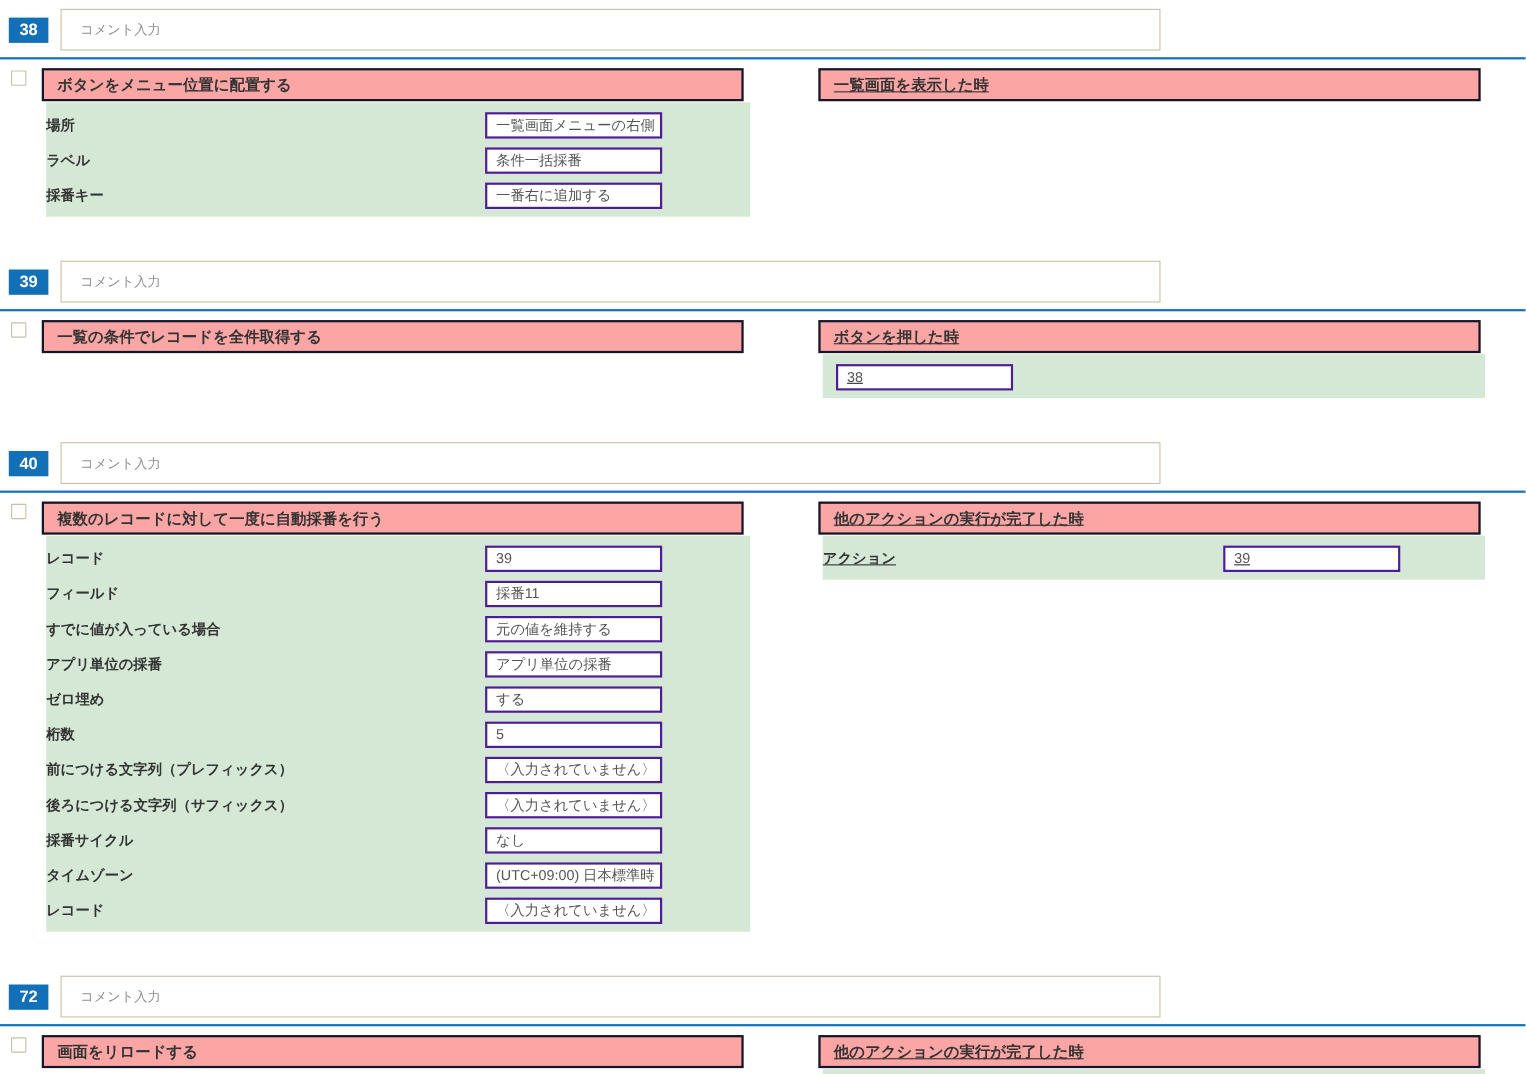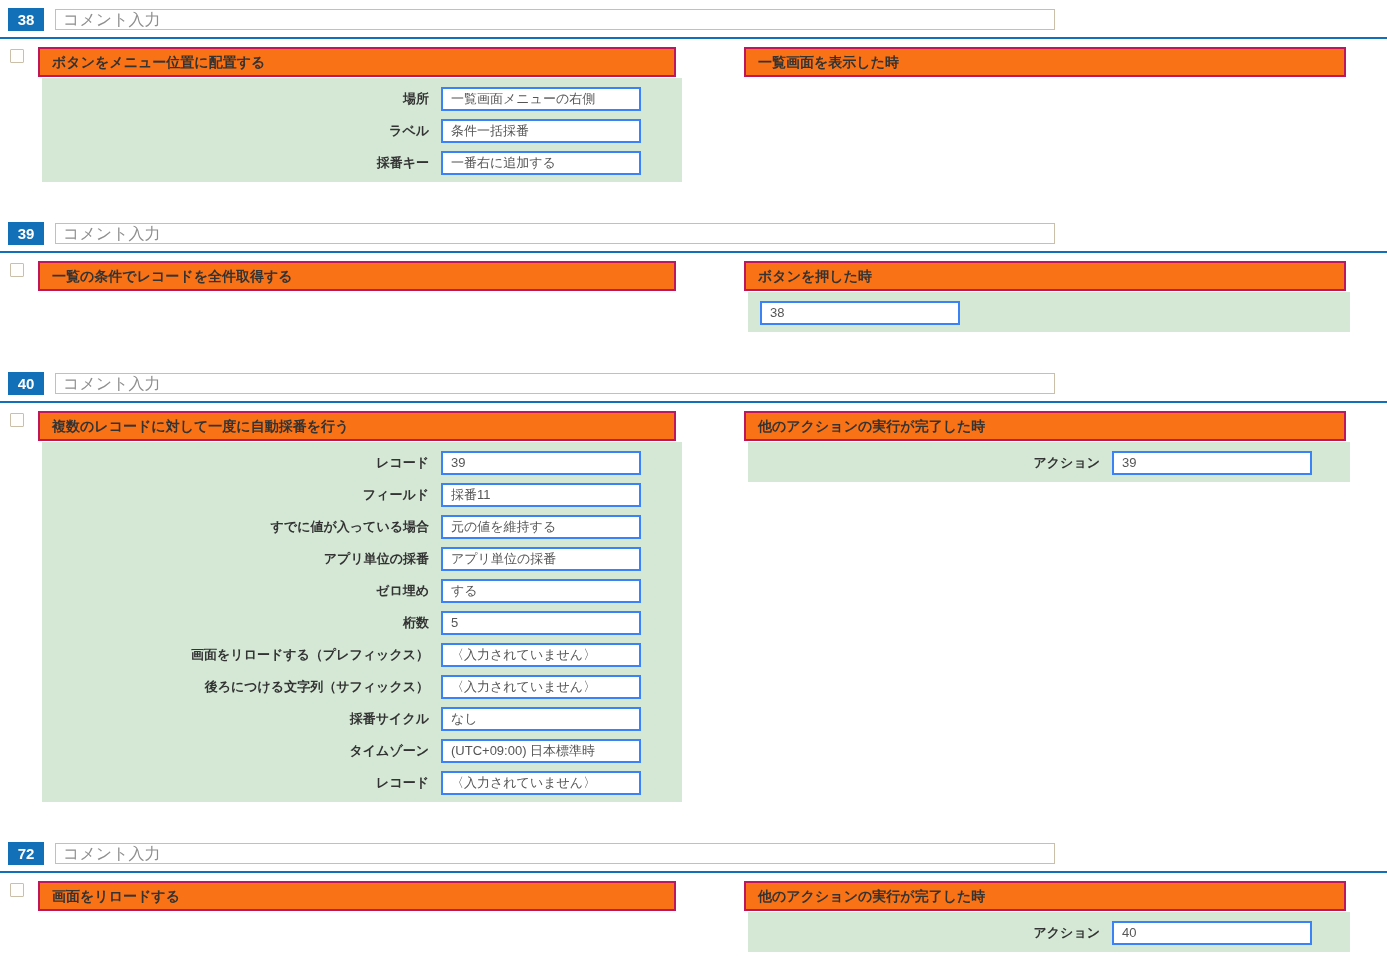--- a/index.html
+++ b/index.html
@@ -17,64 +17,64 @@
     border-bottom:2px solid #1170b8;
   }
   .badge {
     width:36px; height:23px;
     background:#1170b8; color:#fff;
     font-size:15px; font-weight:bold;
     display:flex; align-items:center; justify-content:center;
     flex:0 0 auto;
   }
   .comment-input {
-    margin-left:11px; width:1000px; height:21px;
+    margin-left:11px; width:1000px; height:38px;
     border:1px solid #cbbfa9; background:#fff;
-    font-size:16px; color:#555; padding:0 7px;
+    font-size:12px; color:#555; padding:0 17px;
     font-family:"Liberation Sans","DejaVu Sans",sans-serif;
     outline:none;
   }
   .comment-input::placeholder { color:#8f8f8f; opacity:1; }
 
   .section-body { display:flex; align-items:flex-start; margin-top:8px; }
   .checkbox {
     flex:0 0 auto;
     width:14px; height:14px; margin-left:10px; margin-top:2px;
     border:1px solid #cbbfa9; background:#fffefd; border-radius:1px;
   }
   .col { flex:0 0 auto; }
   .col-left  { width:638px; margin-left:14px; }
-  .col-right { width:602px; margin-left:68px; }
+  .col-right { width:602px; margin-left:68px;text-decoration:underline; }
 
   .title-box {
     height:30px; line-height:26px;
-    border:2px solid #be185d; background:#f97316;
+    border:2px solid #0f172a; background:#fca5a5;
     padding-left:12px;
     font-size:14px; font-weight:bold; color:#333;
     white-space:nowrap; overflow:hidden;
   }
   .panel {
     background:#d4e8d5;
     margin-left:4px; margin-top:1px;
     padding:9px 0 7px 0;
   }
   .col-left  .panel { width:640px; }
   .col-right .panel { width:602px; }
 
   .field-row { display:flex; align-items:center; height:24px; margin-bottom:8px; }
   .field-row:last-child { margin-bottom:0; }
   .field-label {
     font-size:13px; font-weight:bold; color:#333;
-    text-align:right; white-space:nowrap;
+    white-space:nowrap;
   }
   .col-left  .field-label { width:387px; }
   .col-right .field-label { width:352px; }
   .field-input {
-    margin-left:12px; width:200px; height:24px;
-    border:2px solid #3b82f6; background:#fff;
+    margin-left:12px; width:161px; height:24px;
+    border:2px solid #4c1d95; background:#fff;
     line-height:20px; padding-left:8px;
     font-size:13px; color:#555;
     white-space:nowrap; overflow:hidden;
   }
 </style>
 </head>
 <body>
 
 <div id="sections-root">
   <section class="section">
@@ -166,21 +166,21 @@
     <div class="field-label">ゼロ埋め</div>
     <div class="field-input">する</div>
   </div>
 
   <div class="field-row">
     <div class="field-label">桁数</div>
     <div class="field-input">5</div>
   </div>
 
   <div class="field-row">
-    <div class="field-label">画面をリロードする（プレフィックス）</div>
+    <div class="field-label">前につける文字列（プレフィックス）</div>
     <div class="field-input">〈入力されていません〉</div>
   </div>
 
   <div class="field-row">
     <div class="field-label">後ろにつける文字列（サフィックス）</div>
     <div class="field-input">〈入力されていません〉</div>
   </div>
 
   <div class="field-row">
     <div class="field-label">採番サイクル</div>

